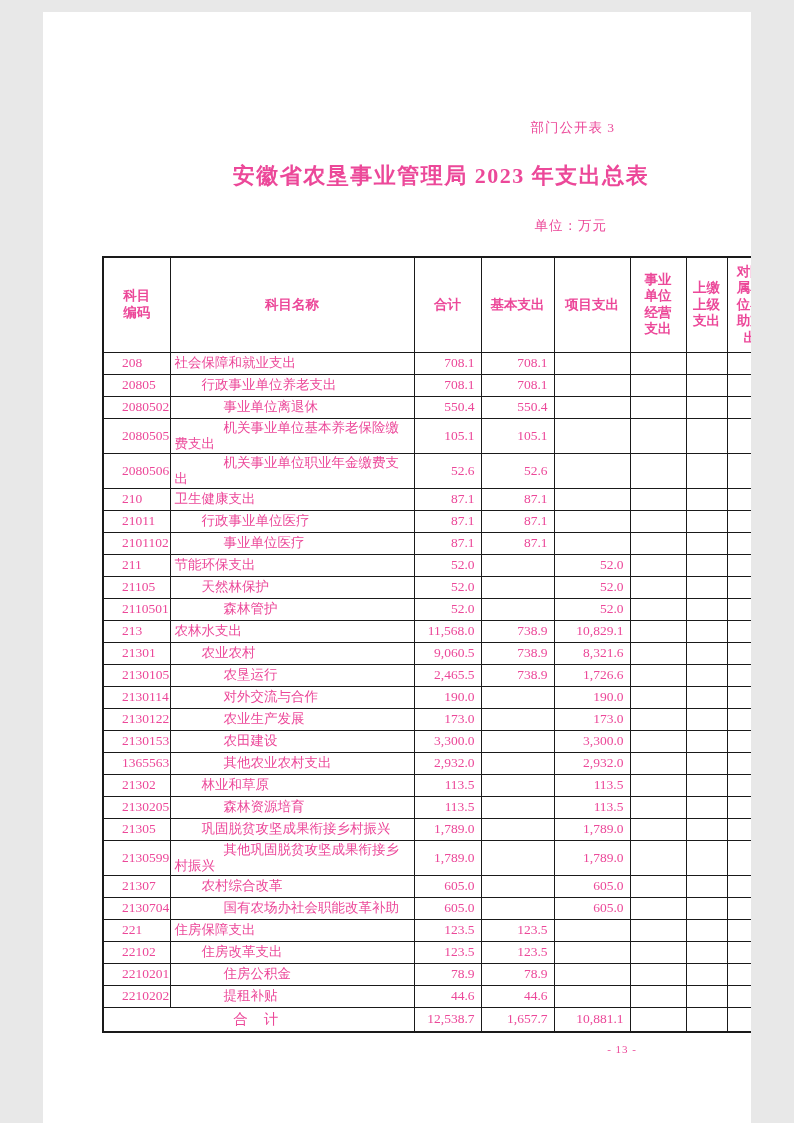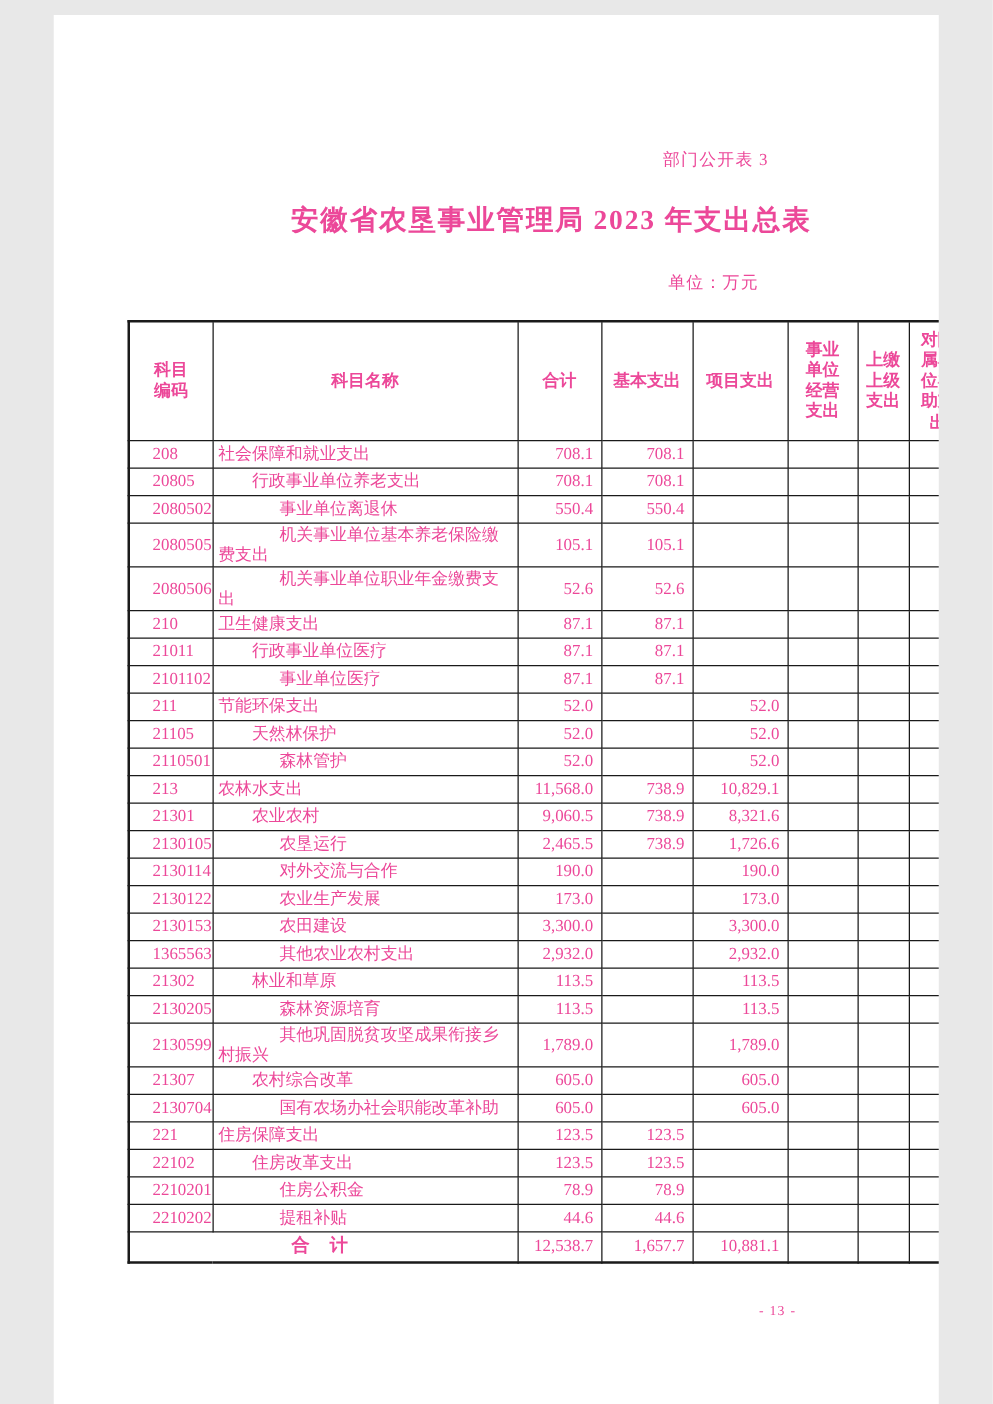--- a/index.html
+++ b/index.html
@@ -71,21 +71,21 @@
     vertical-align: middle;
   }
   td.c-code { text-align: left; padding-left: 18px; }
   td.c-name { text-align: left; }
   td.c-name.ind1 { text-indent: 27px; }
   td.c-name.ind2 { text-indent: 49px; }
   td.num { text-align: right; padding-right: 6px; }
   tr.total-row td { height: 21px; }
   tr.total-row td.t-label {
     text-align: center;
-    font-weight: bold;
+    font-weight: normal;
     font-family: "Liberation Sans", "DejaVu Sans", sans-serif;
     font-size: 14.5px;
     letter-spacing: 6px;
   }
   .page-number {
     position: absolute;
     top: 1031px;
     right: 114px;
     font-size: 11px;
     letter-spacing: 1px;
@@ -330,20 +330,30 @@
           <td class="c-code">2130205</td>
           <td class="c-name ind2">森林资源培育</td>
           <td class="num">113.5</td>
           <td class="num"></td>
           <td class="num">113.5</td>
           <td class="num"></td>
           <td class="num"></td>
           <td class="num"></td>
         </tr>
         <tr>
+          <td class="c-code">21305</td>
+          <td class="c-name ind1">巩固脱贫攻坚成果衔接乡村振兴</td>
+          <td class="num">1,789.0</td>
+          <td class="num"></td>
+          <td class="num">1,789.0</td>
+          <td class="num"></td>
+          <td class="num"></td>
+          <td class="num"></td>
+        </tr>
+        <tr>
           <td class="c-code">2130599</td>
           <td class="c-name ind2">其他巩固脱贫攻坚成果衔接乡村振兴</td>
           <td class="num">1,789.0</td>
           <td class="num"></td>
           <td class="num">1,789.0</td>
           <td class="num"></td>
           <td class="num"></td>
           <td class="num"></td>
         </tr>
         <tr>

